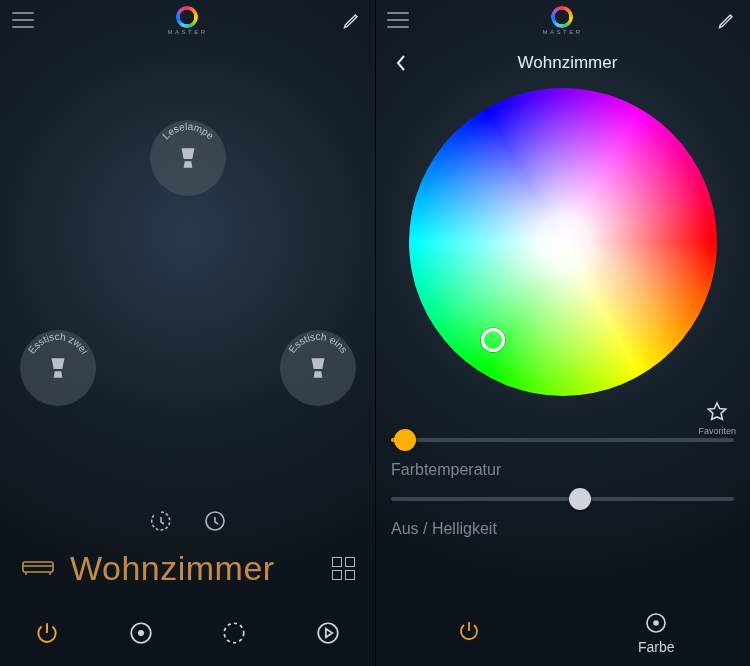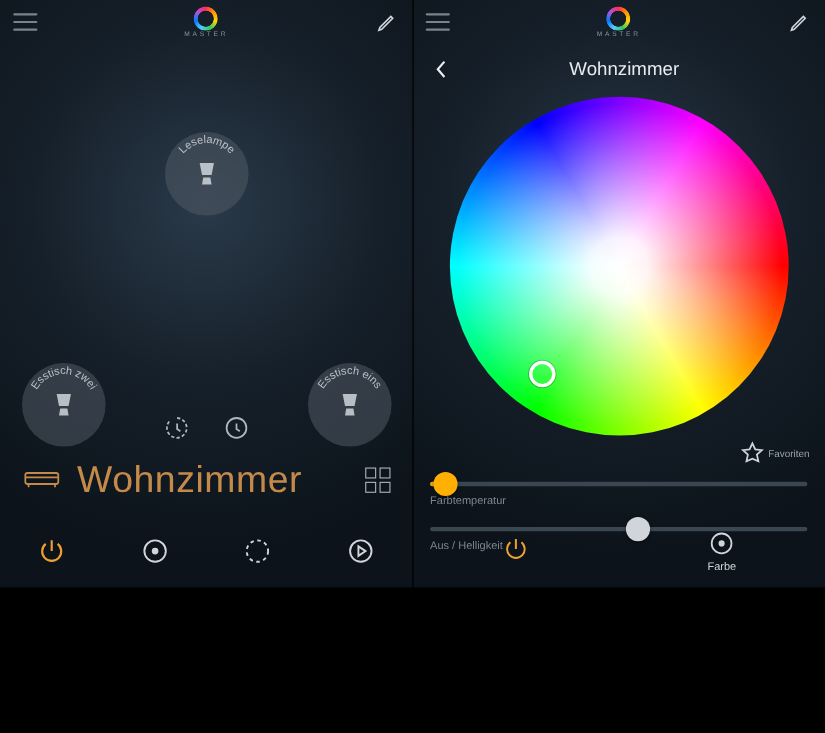--- a/index.html
+++ b/index.html
@@ -3,21 +3,21 @@
 <meta charset="utf-8">
 <style>
   * { margin:0; padding:0; box-sizing:border-box; }
   body {
     background:#000;
     font-family: -apple-system, Helvetica, Arial, sans-serif;
     width:750px; height:666px; overflow:hidden;
     display:flex;
   }
   .screen {
-    width:375px; height:534px; position:relative;
+    width:375px; height:666px; position:relative;
     background: radial-gradient(circle at 50% 35%, #2a3a4a 0%, #16202a 40%, #0c131a 80%);
     overflow:hidden;
   }
   
   .header {
     height:40px; display:flex; align-items:center; justify-content:space-between;
     padding:0 12px;
   }
   .hamburger { width:22px; height:16px; display:flex; flex-direction:column; justify-content:space-between; cursor:pointer;}
   .hamburger span { display:block; height:2px; background:#7a838a; border-radius:1px;}
@@ -60,21 +60,21 @@
   .tabbar {
     position:absolute; left:0; right:0; bottom:0; height:66px;
     display:flex;
   }
   .tab {
     flex:1; display:flex; flex-direction:column; align-items:center; justify-content:center;
     gap:4px; cursor:pointer;
   }
   .tab svg { stroke:#cfd5da; }
   .tab.active svg { stroke:#f0a030; }
-  .tab-label { font-size:10px; color:#cfd5da; }
+  .tab-label { font-size:14px; color:#cfd5da; }
   .tab.active .tab-label { color:#f0a030; }
 
   
   .subheader {
     height:46px; display:flex; align-items:center; padding:0 16px; gap:10px;
   }
   .back { width:20px; height:20px; display:flex; align-items:center; justify-content:center; cursor:pointer;}
   .subtitle { flex:1; text-align:center; font-size:17px; color:#e8ecef; font-weight:400; padding-right:20px;}
 
   .wheel-wrap { position:relative; width:100%; display:flex; justify-content:center; margin-top:2px;}
@@ -87,38 +87,38 @@
   }
   .color-wheel::after {
     content:""; position:absolute; inset:0; border-radius:50%;
     background: radial-gradient(circle at center, rgba(255,255,255,1) 0%, rgba(255,255,255,0.95) 12%, rgba(255,255,255,0) 68%);
   }
   .wheel-cursor {
     position:absolute; width:24px; height:24px; border:3px solid #fff; border-radius:50%;
     left:72px; top:240px; box-shadow:0 0 0 1px rgba(0,0,0,0.3);
   }
 
-  .fav { position:absolute; right:14px; top:400px; display:flex; flex-direction:row; align-items:center; gap:2px; cursor:pointer;}
+  .fav { position:absolute; right:14px; top:400px; display:flex; flex-direction:column; align-items:center; gap:2px; cursor:pointer;}
   .fav-label { font-size:9px; color:#9aa2a8;}
 
   .sliders { position:absolute; left:16px; right:16px; top:438px; }
   .slider-row { margin-bottom:18px; }
   .slider-track {
     height:4px; background:#3a4650; border-radius:2px; position:relative; cursor:pointer;
   }
   .slider-fill {
     position:absolute; left:0; top:0; bottom:0; background:#ffb000; border-radius:2px;
   }
   .slider-thumb {
     position:absolute; top:50%; transform:translate(-50%,-50%);
     width:22px; height:22px; border-radius:50%; background:#ffb000;
     box-shadow:0 1px 3px rgba(0,0,0,0.5);
   }
   .slider-thumb.grey { background:#cfd5da; }
-  .slider-label { font-size:10px; color:#7d8790; margin-top:8px; }
+  .slider-label { font-size:16px; color:#7d8790; margin-top:19px; }
 
   .divider { position:absolute; left:375px; top:0; bottom:0; width:1px; background:#000;}
 </style>
 </head>
 <body>
 
 <div class="screen">
   <div class="header">
     <div class="hamburger">
         <span></span>

